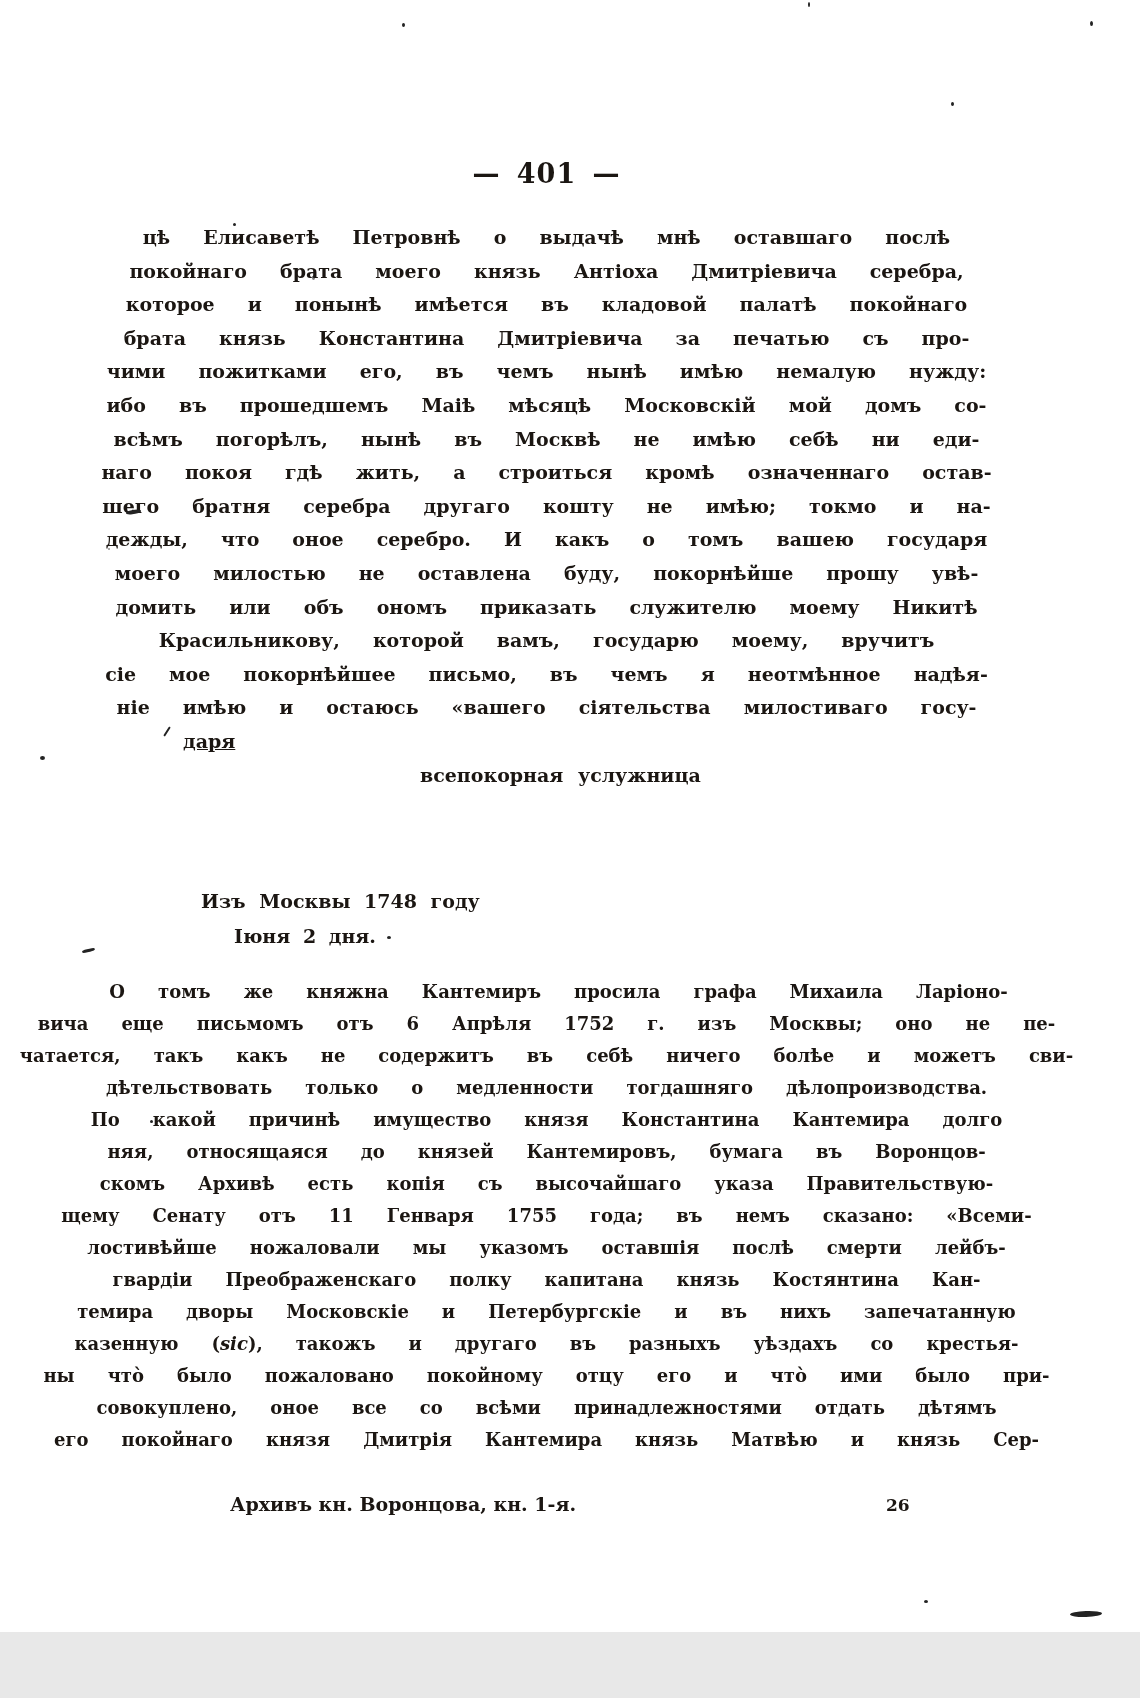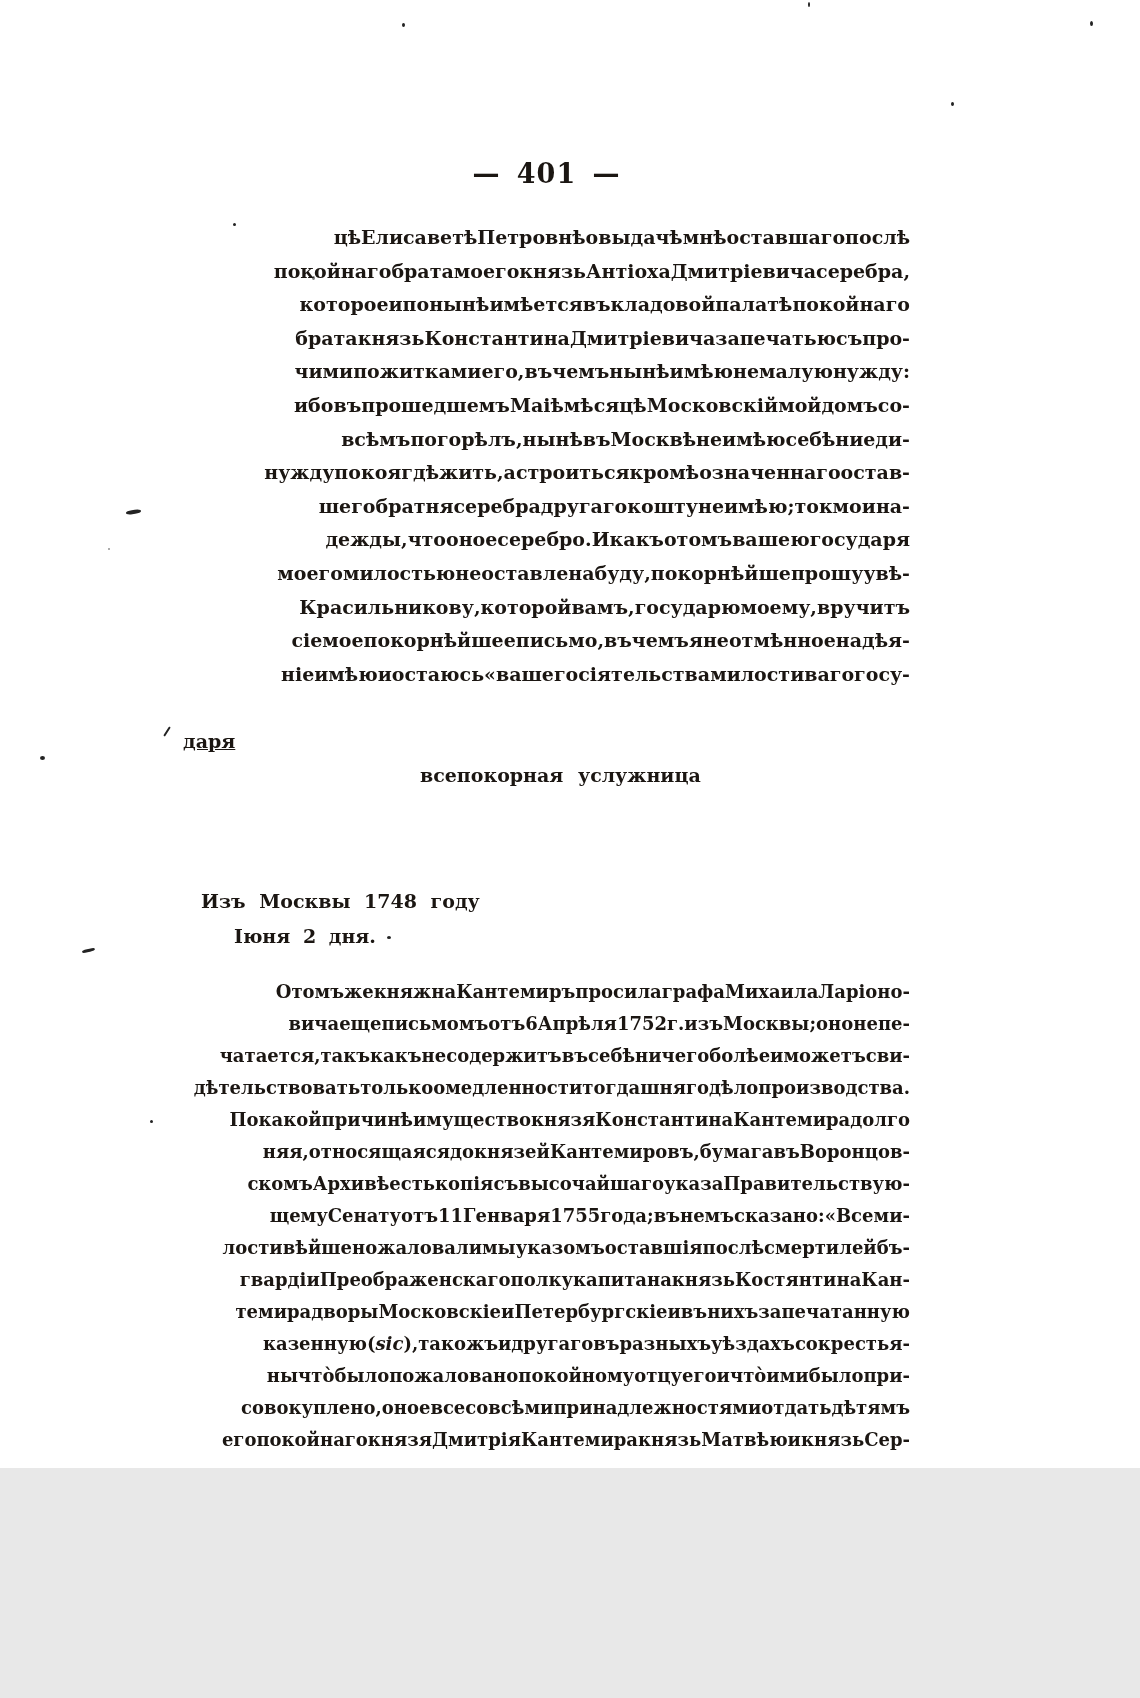--- a/index.html
+++ b/index.html
@@ -1,39 +1,39 @@
 <!DOCTYPE html>
 <html><head>
 <meta charset="utf-8">
 <style>
   html,body { margin:0; padding:0; background:#e8e8e8; }
   .page {
     position:relative;
-    width:1140px; height:1468px;
+    width:1140px; height:1632px;
     margin:0 auto;
     background:#ffffff;
     font-family:"DejaVu Serif", serif;
     font-weight:700;
     color:#1b1612;
     overflow:hidden;
   }
   .abs { position:absolute; }
 
   .page-number {
     top:156px; left:183px; width:727px;
     text-align:center;
     font-size:27px; line-height:36px;
     letter-spacing:1px;
     word-spacing:6px;
   }
 
   .letter-block { top:221px; left:183px; width:727px; }
   .letter-block .jline { line-height:33.6px; font-size:19px; }
 
-  .jline { display:flex; justify-content:flex-end; }
+  .jline { display:flex; justify-content:center;gap:33px; }
   .jline span { white-space:nowrap; }
 
   .closing-line { top:725px; left:183px; font-size:19px; line-height:33.6px;text-decoration:underline; }
   .signature-1 { top:758px; left:420px; font-size:19px; line-height:34px; word-spacing:8px; }
   .signature-2 { top:792px; left:478px; font-size:19px; line-height:34px; word-spacing:5px; }
 
   .date-1 { top:884px; left:201px; font-size:19px; line-height:34px; word-spacing:7px; }
   .date-2 { top:919px; left:234px; font-size:19px; line-height:34px; word-spacing:6px; }
 
   .commentary-block { top:976px; left:183px; width:727px; }
@@ -120,21 +120,21 @@
         <span>нынѣ</span>
         <span>въ</span>
         <span>Москвѣ</span>
         <span>не</span>
         <span>имѣю</span>
         <span>себѣ</span>
         <span>ни</span>
         <span>еди-</span>
       </div>
       <div class="jline">
-        <span>нужду</span>
+        <span>наго</span>
         <span>покоя</span>
         <span>гдѣ</span>
         <span>жить,</span>
         <span>а</span>
         <span>строиться</span>
         <span>кромѣ</span>
         <span>означеннаго</span>
         <span>остав-</span>
       </div>
       <div class="jline">
@@ -163,20 +163,30 @@
       </div>
       <div class="jline">
         <span>моего</span>
         <span>милостью</span>
         <span>не</span>
         <span>оставлена</span>
         <span>буду,</span>
         <span>покорнѣйше</span>
         <span>прошу</span>
         <span>увѣ-</span>
+      </div>
+      <div class="jline">
+        <span>домить</span>
+        <span>или</span>
+        <span>объ</span>
+        <span>ономъ</span>
+        <span>приказать</span>
+        <span>служителю</span>
+        <span>моему</span>
+        <span>Никитѣ</span>
       </div>
       <div class="jline">
         <span>Красильникову,</span>
         <span>которой</span>
         <span>вамъ,</span>
         <span>государю</span>
         <span>моему,</span>
         <span>вручитъ</span>
       </div>
       <div class="jline">

